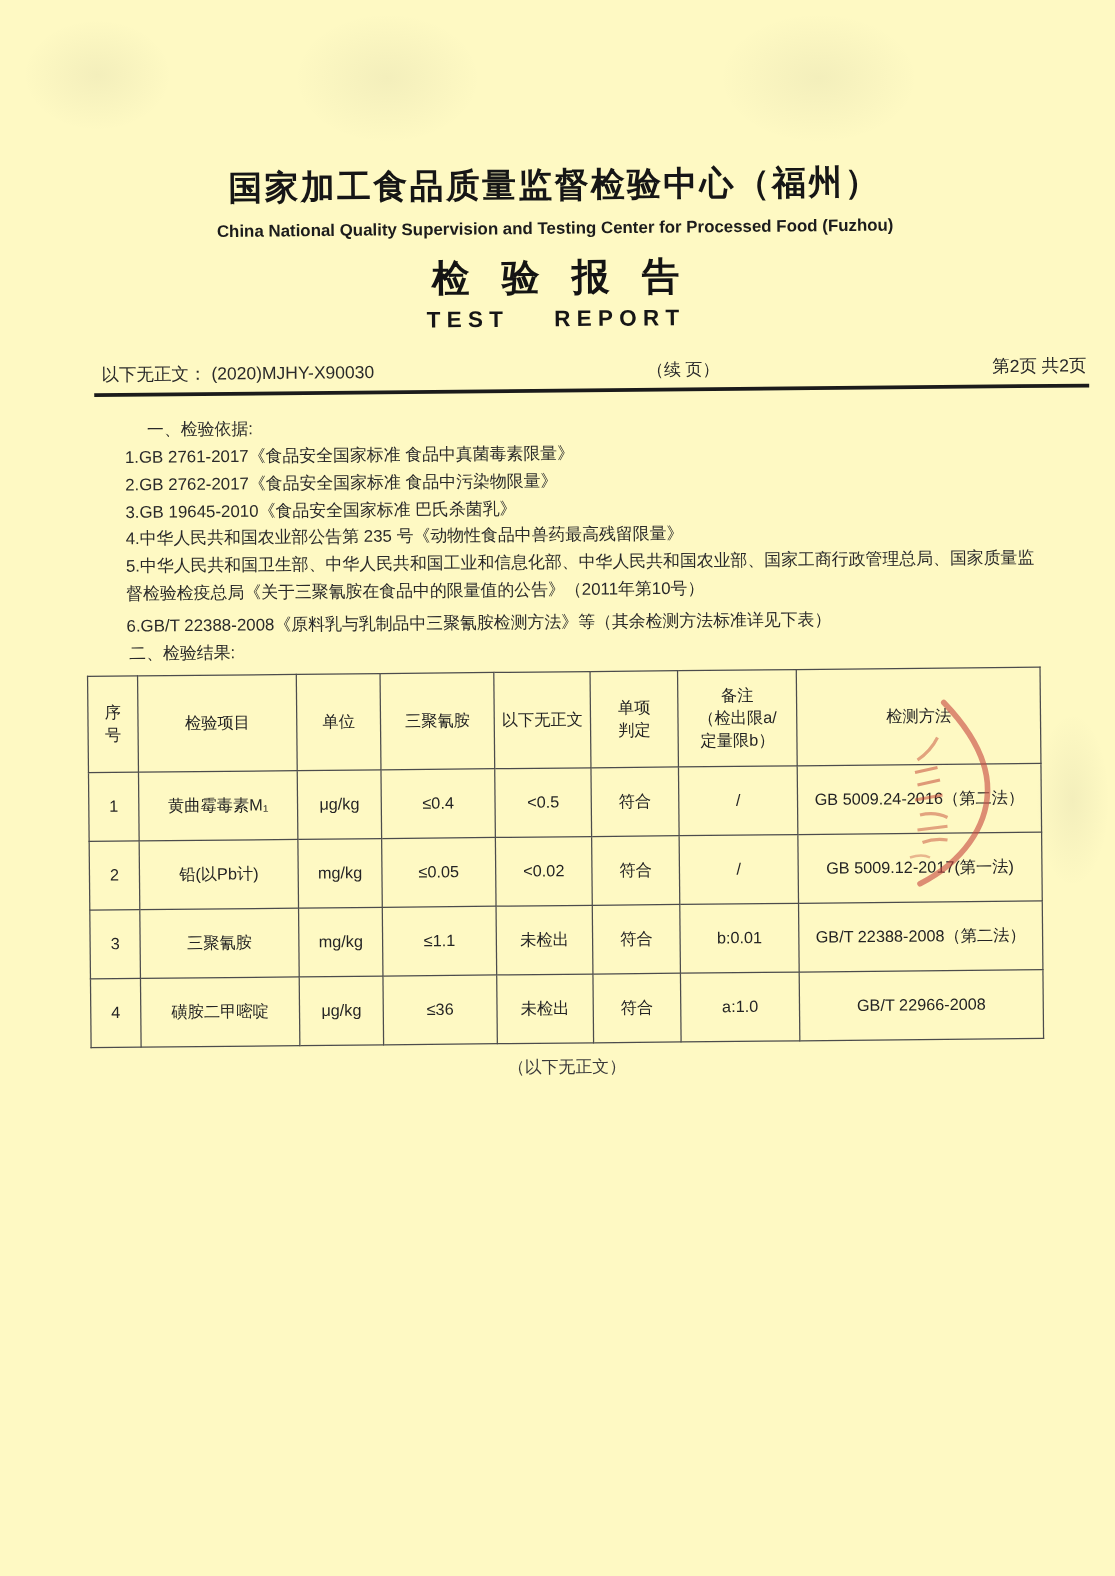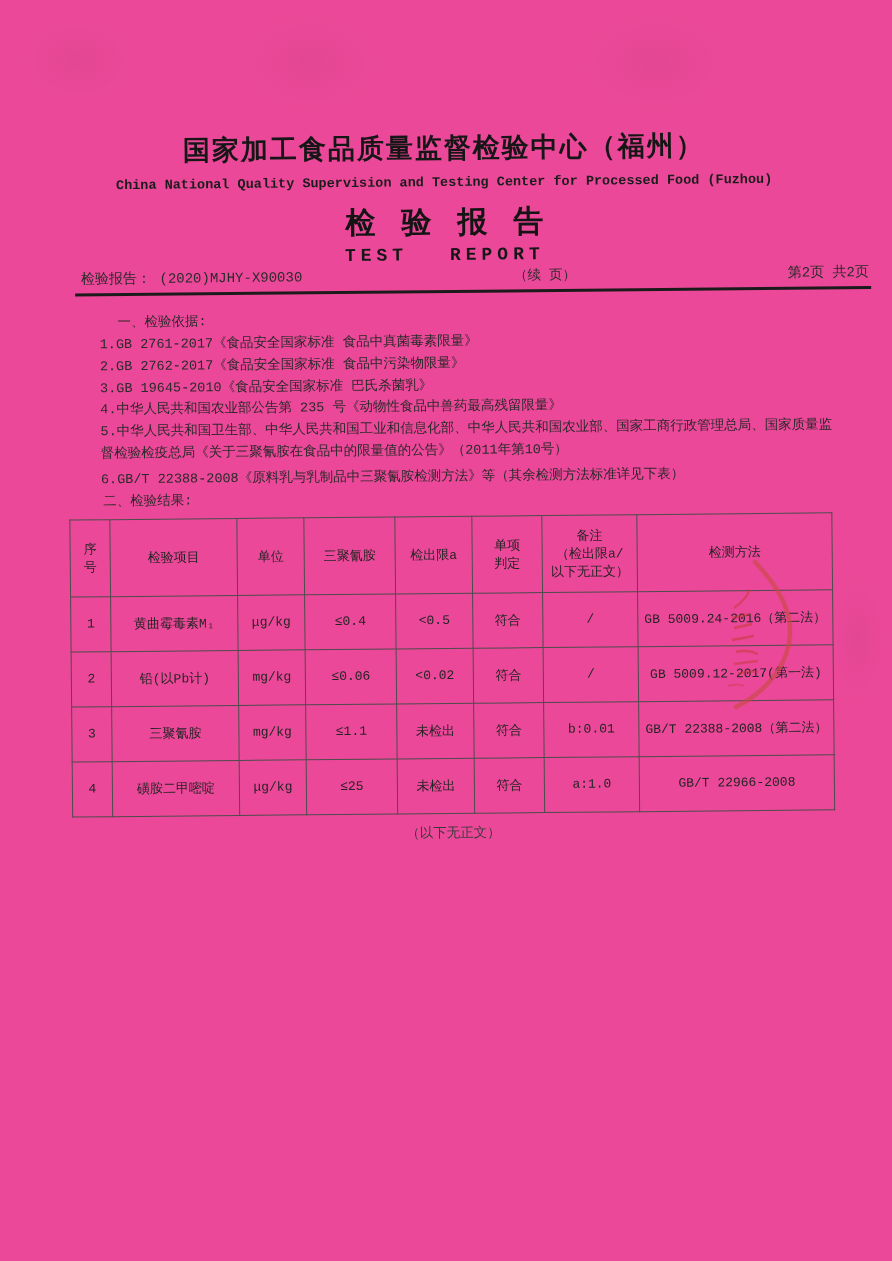--- a/index.html
+++ b/index.html
@@ -1,34 +1,34 @@
 <!DOCTYPE html>
 <html><head>
 <meta charset="utf-8">
 <style>
   html,body{margin:0;padding:0;background:#e8e8e8;}
   .page{
-    position:relative;width:892px;height:1261px;background:#ec4899;
+    position:relative;width:892px;height:1261px;background:#fef9c3;
     margin:0 auto;overflow:hidden;
-    font-family:Liberation Mono, monospace;color:#2a2a2a;
+    font-family:Liberation Sans, sans-serif;color:#2a2a2a;
   }
   .scan{position:absolute;inset:0;transform:rotate(-0.55deg);transform-origin:50% 30%;}
   
   .smudge{position:absolute;border-radius:50%;pointer-events:none;
     background:radial-gradient(ellipse at center, rgba(60,60,60,0.055), rgba(60,60,60,0) 70%);}
   
   .title-block{text-align:center;margin-top:130px;}
   .org-cn{font-size:27px;font-weight:bold;letter-spacing:2px;color:#161616;}
   .org-en{font-size:13.5px;font-weight:bold;margin-top:9px;color:#1c1c1c;}
   .report-title-cn{font-size:30px;font-weight:bold;letter-spacing:26px;text-indent:26px;margin-top:12px;color:#141414;}
   .report-title-en{font-size:18px;font-weight:bold;letter-spacing:5px;word-spacing:26px;margin-top:2px;color:#161616;}
   .meta-row{display:flex;align-items:flex-end;margin:2px 22px 0 82px;font-size:14px;}
   .meta-left{white-space:nowrap;}
   .meta-center{flex:1;text-align:center;font-size:13.5px;}
-  .meta-right{white-space:nowrap;}
+  .meta-right{white-space:nowrap;margin-top:20px;}
   .rule{margin:5px 20px 0 76px;border:none;border-top:3.5px solid #1b1b1b;}
   
   .body-text{margin:16px 60px 0 100px;font-size:13.5px;line-height:1.62;}
   .basis-heading{margin-left:18px;}
   .basis-item{margin:0;}
   .results-heading{margin-left:2px;}
   
   table.results{border-collapse:collapse;margin:6px 0 0 68px;table-layout:fixed;}
   table.results th,table.results td{
     border:1.4px solid #4c4c4c;text-align:center;vertical-align:middle;
@@ -59,21 +59,21 @@
 
     <div class="title-block">
       <div class="org-cn">国家加工食品质量监督检验中心（福州）</div>
       <div class="org-en">China National Quality Supervision and Testing Center for Processed Food (Fuzhou)</div>
       <div class="report-title-cn">检验报告</div>
       <div class="report-title-en">TEST REPORT</div>
     </div>
 
     <div class="meta-row">
       <span class="meta-left">
-        <span>检验报告：</span>
+        <span>以下无正文：</span>
         <span>(2020)MJHY-X90030</span>
       </span>
       <span class="meta-center">（续 页）</span>
       <span class="meta-right">第2页  共2页</span>
     </div>
 
     <hr class="rule">
 
     <div class="body-text">
       <div class="basis-heading">一、检验依据:</div>
@@ -97,65 +97,65 @@
           <col class="col-note">
           <col class="col-method">
       </colgroup>
       <thead>
         <tr>
           <th>序
 号</th>
           <th>检验项目</th>
           <th>单位</th>
           <th>三聚氰胺</th>
-          <th>检出限a</th>
+          <th>以下无正文</th>
           <th>单项
 判定</th>
           <th>备注
 （检出限a/
-以下无正文）</th>
+定量限b）</th>
           <th>检测方法</th>
         </tr>
       </thead>
       <tbody>
         <tr>
           <td>1</td>
           <td class="item-name">黄曲霉毒素M₁</td>
           <td>μg/kg</td>
           <td>≤0.4</td>
           <td>&lt;0.5</td>
           <td>符合</td>
           <td>/</td>
           <td class="method">GB 5009.24-2016（第二法）</td>
         </tr>
         <tr>
           <td>2</td>
           <td class="item-name">铅(以Pb计)</td>
           <td>mg/kg</td>
-          <td>≤0.06</td>
+          <td>≤0.05</td>
           <td>&lt;0.02</td>
           <td>符合</td>
           <td>/</td>
           <td class="method">GB 5009.12-2017(第一法)</td>
         </tr>
         <tr>
           <td>3</td>
           <td class="item-name">三聚氰胺</td>
           <td>mg/kg</td>
           <td>≤1.1</td>
           <td>未检出</td>
           <td>符合</td>
           <td>b:0.01</td>
           <td class="method">GB/T 22388-2008（第二法）</td>
         </tr>
         <tr>
           <td>4</td>
           <td class="item-name">磺胺二甲嘧啶</td>
           <td>μg/kg</td>
-          <td>≤25</td>
+          <td>≤36</td>
           <td>未检出</td>
           <td>符合</td>
           <td>a:1.0</td>
           <td class="method">GB/T 22966-2008</td>
         </tr>
       </tbody>
     </table>
 
     <div class="end-note">（以下无正文）</div>
 

